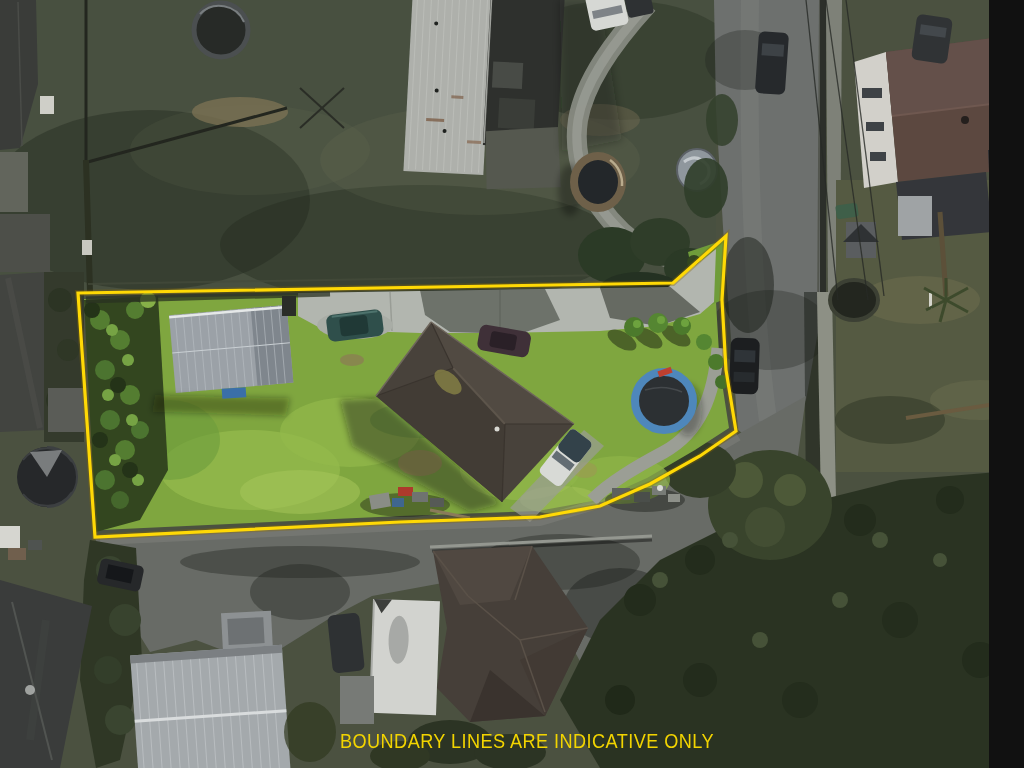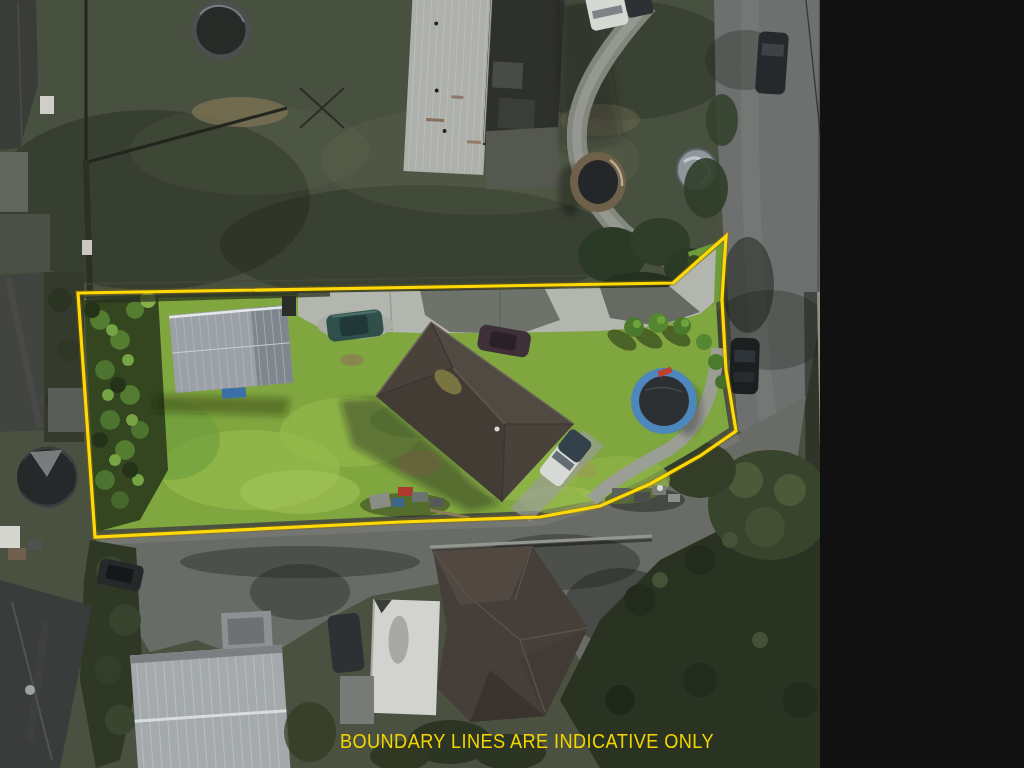--- a/index.html
+++ b/index.html
@@ -1,16 +1,16 @@
 <!DOCTYPE html>
 <html><head>
 <meta charset="utf-8">
 <style>
   html,body{margin:0;padding:0;background:#111;}
-  .stage{position:relative;width:820px;height:768px;overflow:hidden;background:#4e5341;}
+  .stage{position:relative;width:989px;height:768px;overflow:hidden;background:#4e5341;}
   svg{display:block;}
   .caption{
     font-family:"Liberation Sans","DejaVu Sans",sans-serif;
     font-size:21px;
     letter-spacing:.5px;
   }
   .boundary{fill:none;stroke-width:3.2;stroke-linejoin:miter;}
   .boundary-under{fill:none;stroke:#8a6a00;stroke-width:6;opacity:.35;}
 </style>
 </head>

